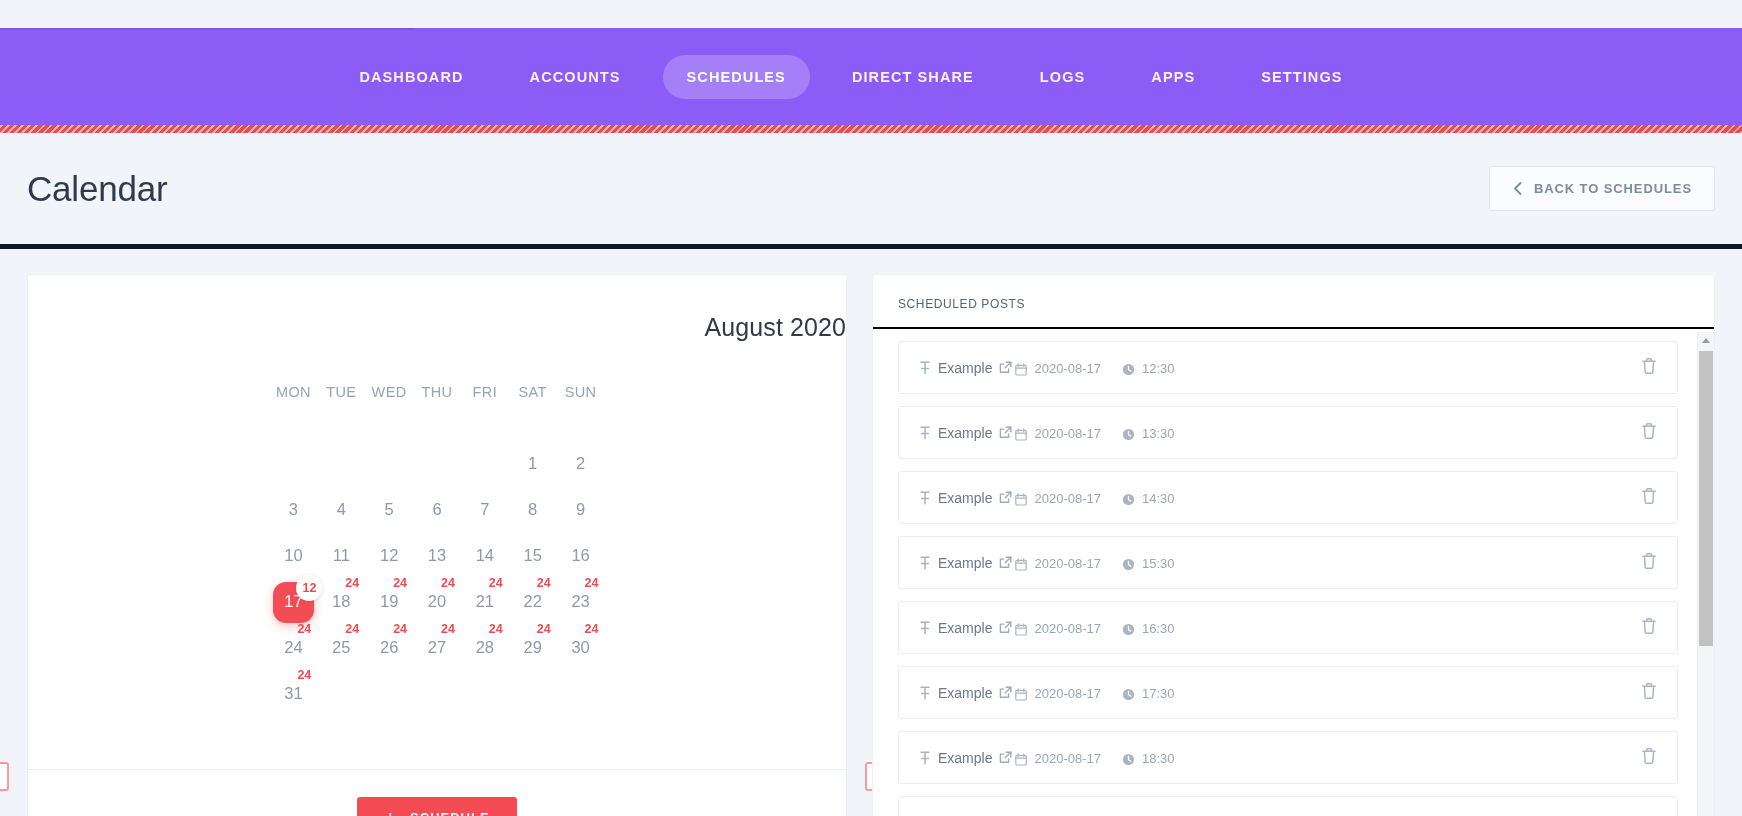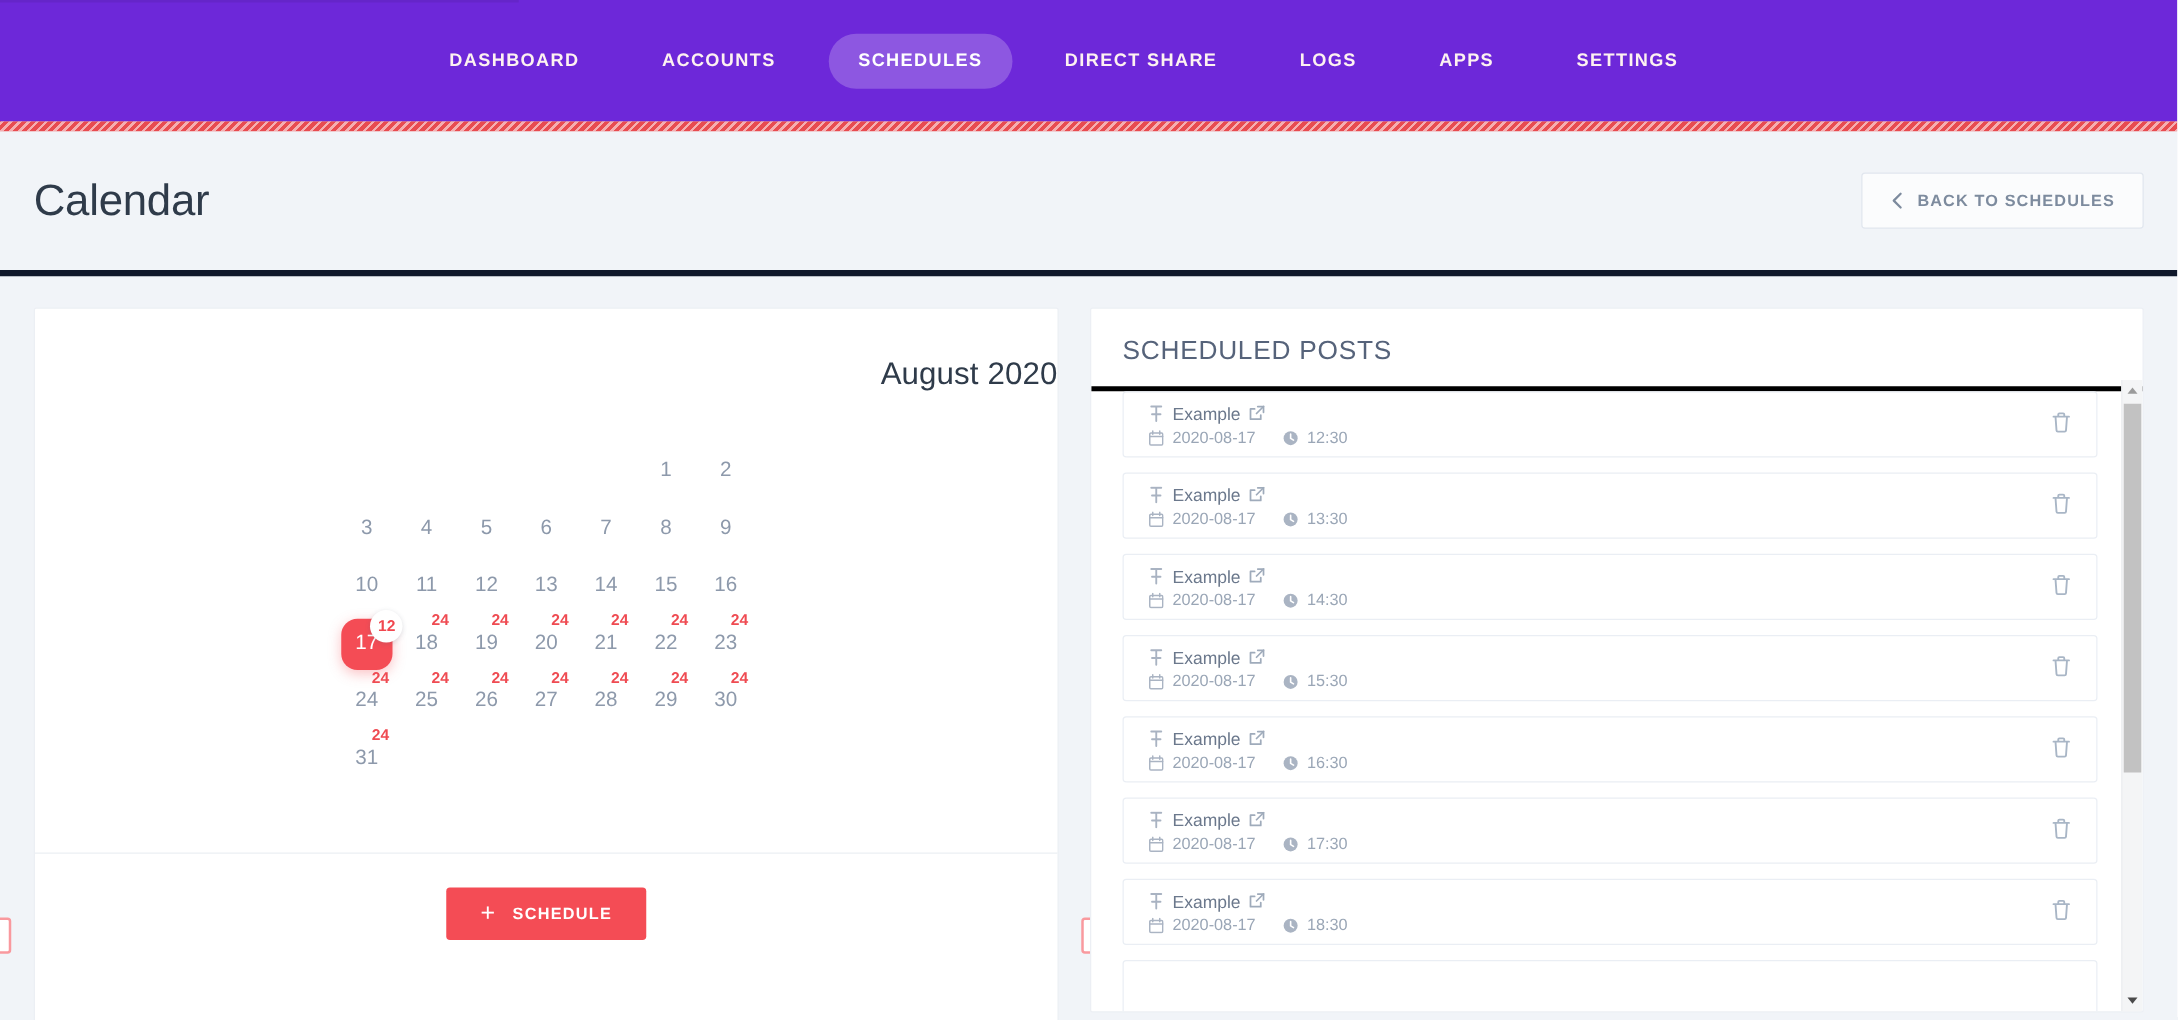--- a/index.html
+++ b/index.html
@@ -18,24 +18,25 @@
     width: 1742px;
     height: 816px;
     background: #f1f4f8;
     overflow: hidden;
   }
 
   
   .topnav {
     position: relative;
     height: 97px;
-    background: #6d28d9;
+    background: #8b5cf6;
     display: flex;
     align-items: center;
     justify-content: center;
+    margin-top: 28px;
   }
   .topnav::before {
     content: "";
     position: absolute;
     top: 0; left: 0;
     width: 415px;
     height: 2px;
     background: rgba(0,0,0,0.07);
   }
   .nav-items {
@@ -265,24 +266,24 @@
     flex: 1 1 auto;
     background: #ffffff;
     border: 1px solid #eceff4;
     border-radius: 2px;
     height: 564px;
     position: relative;
     overflow: hidden;
   }
   .posts-title {
     padding: 22px 25px 16px 25px;
-    font-size: 21px;
+    font-size: 12px;
     color: #56637a;
     letter-spacing: 0.6px;
-    border-bottom: 4px solid #000000;
+    border-bottom: 2px solid #000000;
   }
   .posts-scrollwrap {
     position: absolute;
     top: 57px;
     left: 0;
     right: 0;
     bottom: 0;
     overflow: hidden;
   }
   .posts-list {
@@ -292,21 +293,21 @@
     background: #ffffff;
     border: 1px solid #eaeef4;
     border-radius: 3px;
     height: 53px;
     margin-bottom: 12px;
     display: flex;
     align-items: center;
     justify-content: space-between;
     padding: 0 16px 0 20px;
   }
-  .post-left { display: flex; flex-direction: column; gap: 3px; }
+  .post-left { display: flex; flex-direction: row; gap: 3px; }
   .post-line1 {
     display: flex;
     align-items: center;
     gap: 7px;
     font-size: 14px;
     color: #6b788c;
   }
   .post-line2 {
     display: flex;
     align-items: flex-end;
@@ -390,20 +391,29 @@
       <span class="lbl">BACK TO SCHEDULES</span>
     </div>
   </div>
 
   <div class="main">
 
     <div class="cal-card">
       <div class="cal-month">August 2020</div>
 
       <div class="cal-grid">
+        <div class="cal-row" id="dow-row">
+            <div class="dow">MON</div>
+            <div class="dow">TUE</div>
+            <div class="dow">WED</div>
+            <div class="dow">THU</div>
+            <div class="dow">FRI</div>
+            <div class="dow">SAT</div>
+            <div class="dow">SUN</div>
+          </div>
         <div id="day-cells">
             <div class="cal-row">
               <div class="cell empty"></div>
               <div class="cell empty"></div>
               <div class="cell empty"></div>
               <div class="cell empty"></div>
               <div class="cell empty"></div>
               <div class="cell">
                 <span class="num">1</span>
               </div>

